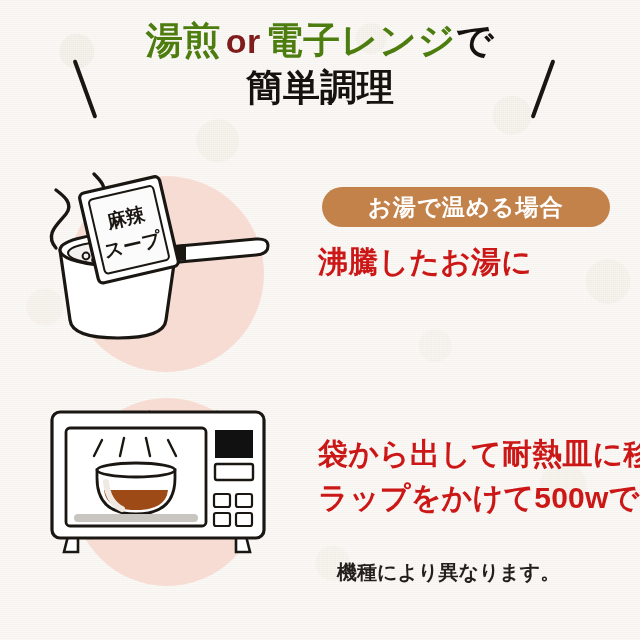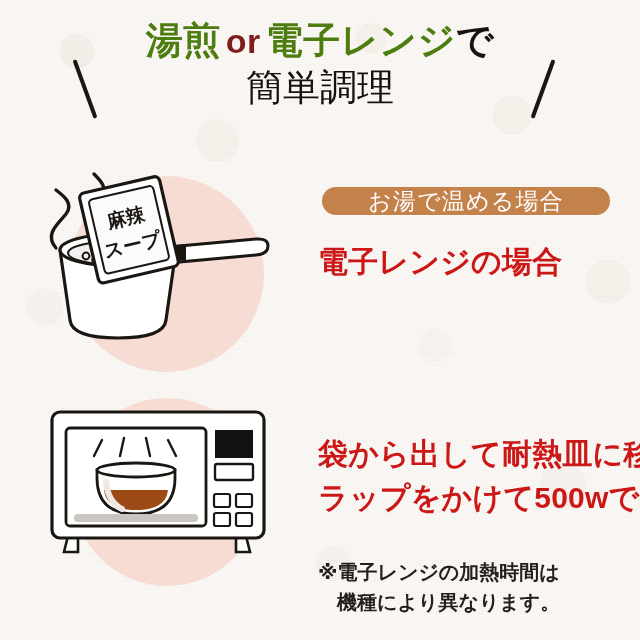--- a/index.html
+++ b/index.html
@@ -58,21 +58,21 @@
   }
   .title-line1 {
     font-size: 37px;
     font-weight: 700;
     letter-spacing: .5px;
     line-height: 1.22;
     white-space: nowrap;
   }
   .title-line2 {
     font-size: 37px;
-    font-weight: 400;
+    font-weight: 700;
     color: #15120f;
     line-height: 1.22;
     margin-top: 2px;
   }
   .t-red  { color: #4d7c0f; }
   .t-dark { color: #15120f; }
   .t-or   { color: #7f1d1d; padding: 0 5px; font-size: 34px; }
 
   .slash {
     position: absolute;
@@ -108,26 +108,26 @@
     font-weight: 700;
     color: #1a1713;
     letter-spacing: 2px;
   }
 
   
   .badge {
     position: absolute;
     left: 322px;
     width: 288px;
-    height: 28px;
+    height: 40px;
     border-radius: 20px;
     background: #c4824b;
     color: #ffffff;
     font-size: 23px;
-    font-weight: 400;
+    font-weight: 700;
     letter-spacing: 1.2px;
     display: flex;
     align-items: center;
     justify-content: center;
   }
   #badge-hotwater  { top: 187px; }
   #badge-microwave { top: 382px; }
 
   .steps {
     position: absolute;
@@ -239,26 +239,25 @@
       <rect x="196" y="104" width="16" height="13" rx="2" fill="#ffffff" stroke="#1a1713" stroke-width="2.2"></rect>
       <rect x="174" y="123" width="16" height="13" rx="2" fill="#ffffff" stroke="#1a1713" stroke-width="2.2"></rect>
       <rect x="196" y="123" width="16" height="13" rx="2" fill="#ffffff" stroke="#1a1713" stroke-width="2.2"></rect>
     </g>
   </svg>
 
   <div class="badge" id="badge-hotwater">
     <span>お湯で温める場合</span>
   </div>
   <div class="steps" id="steps-hotwater">
-    <div class="line">電子レンジの場合</div>
+    <div class="line">沸騰したお湯に</div>
   </div>
 
   <div class="steps" id="steps-microwave">
     <div class="line">袋から出して耐熱皿に移し</div>
     <div class="line">ラップをかけて500wで</div>
   </div>
 
   <div id="note-microwave">
-    <div class="note-line-1">※電子レンジの加熱時間は</div>
     <div class="note-line-2">機種により異なります。</div>
   </div>
 
 </div>
 
 </body></html>

